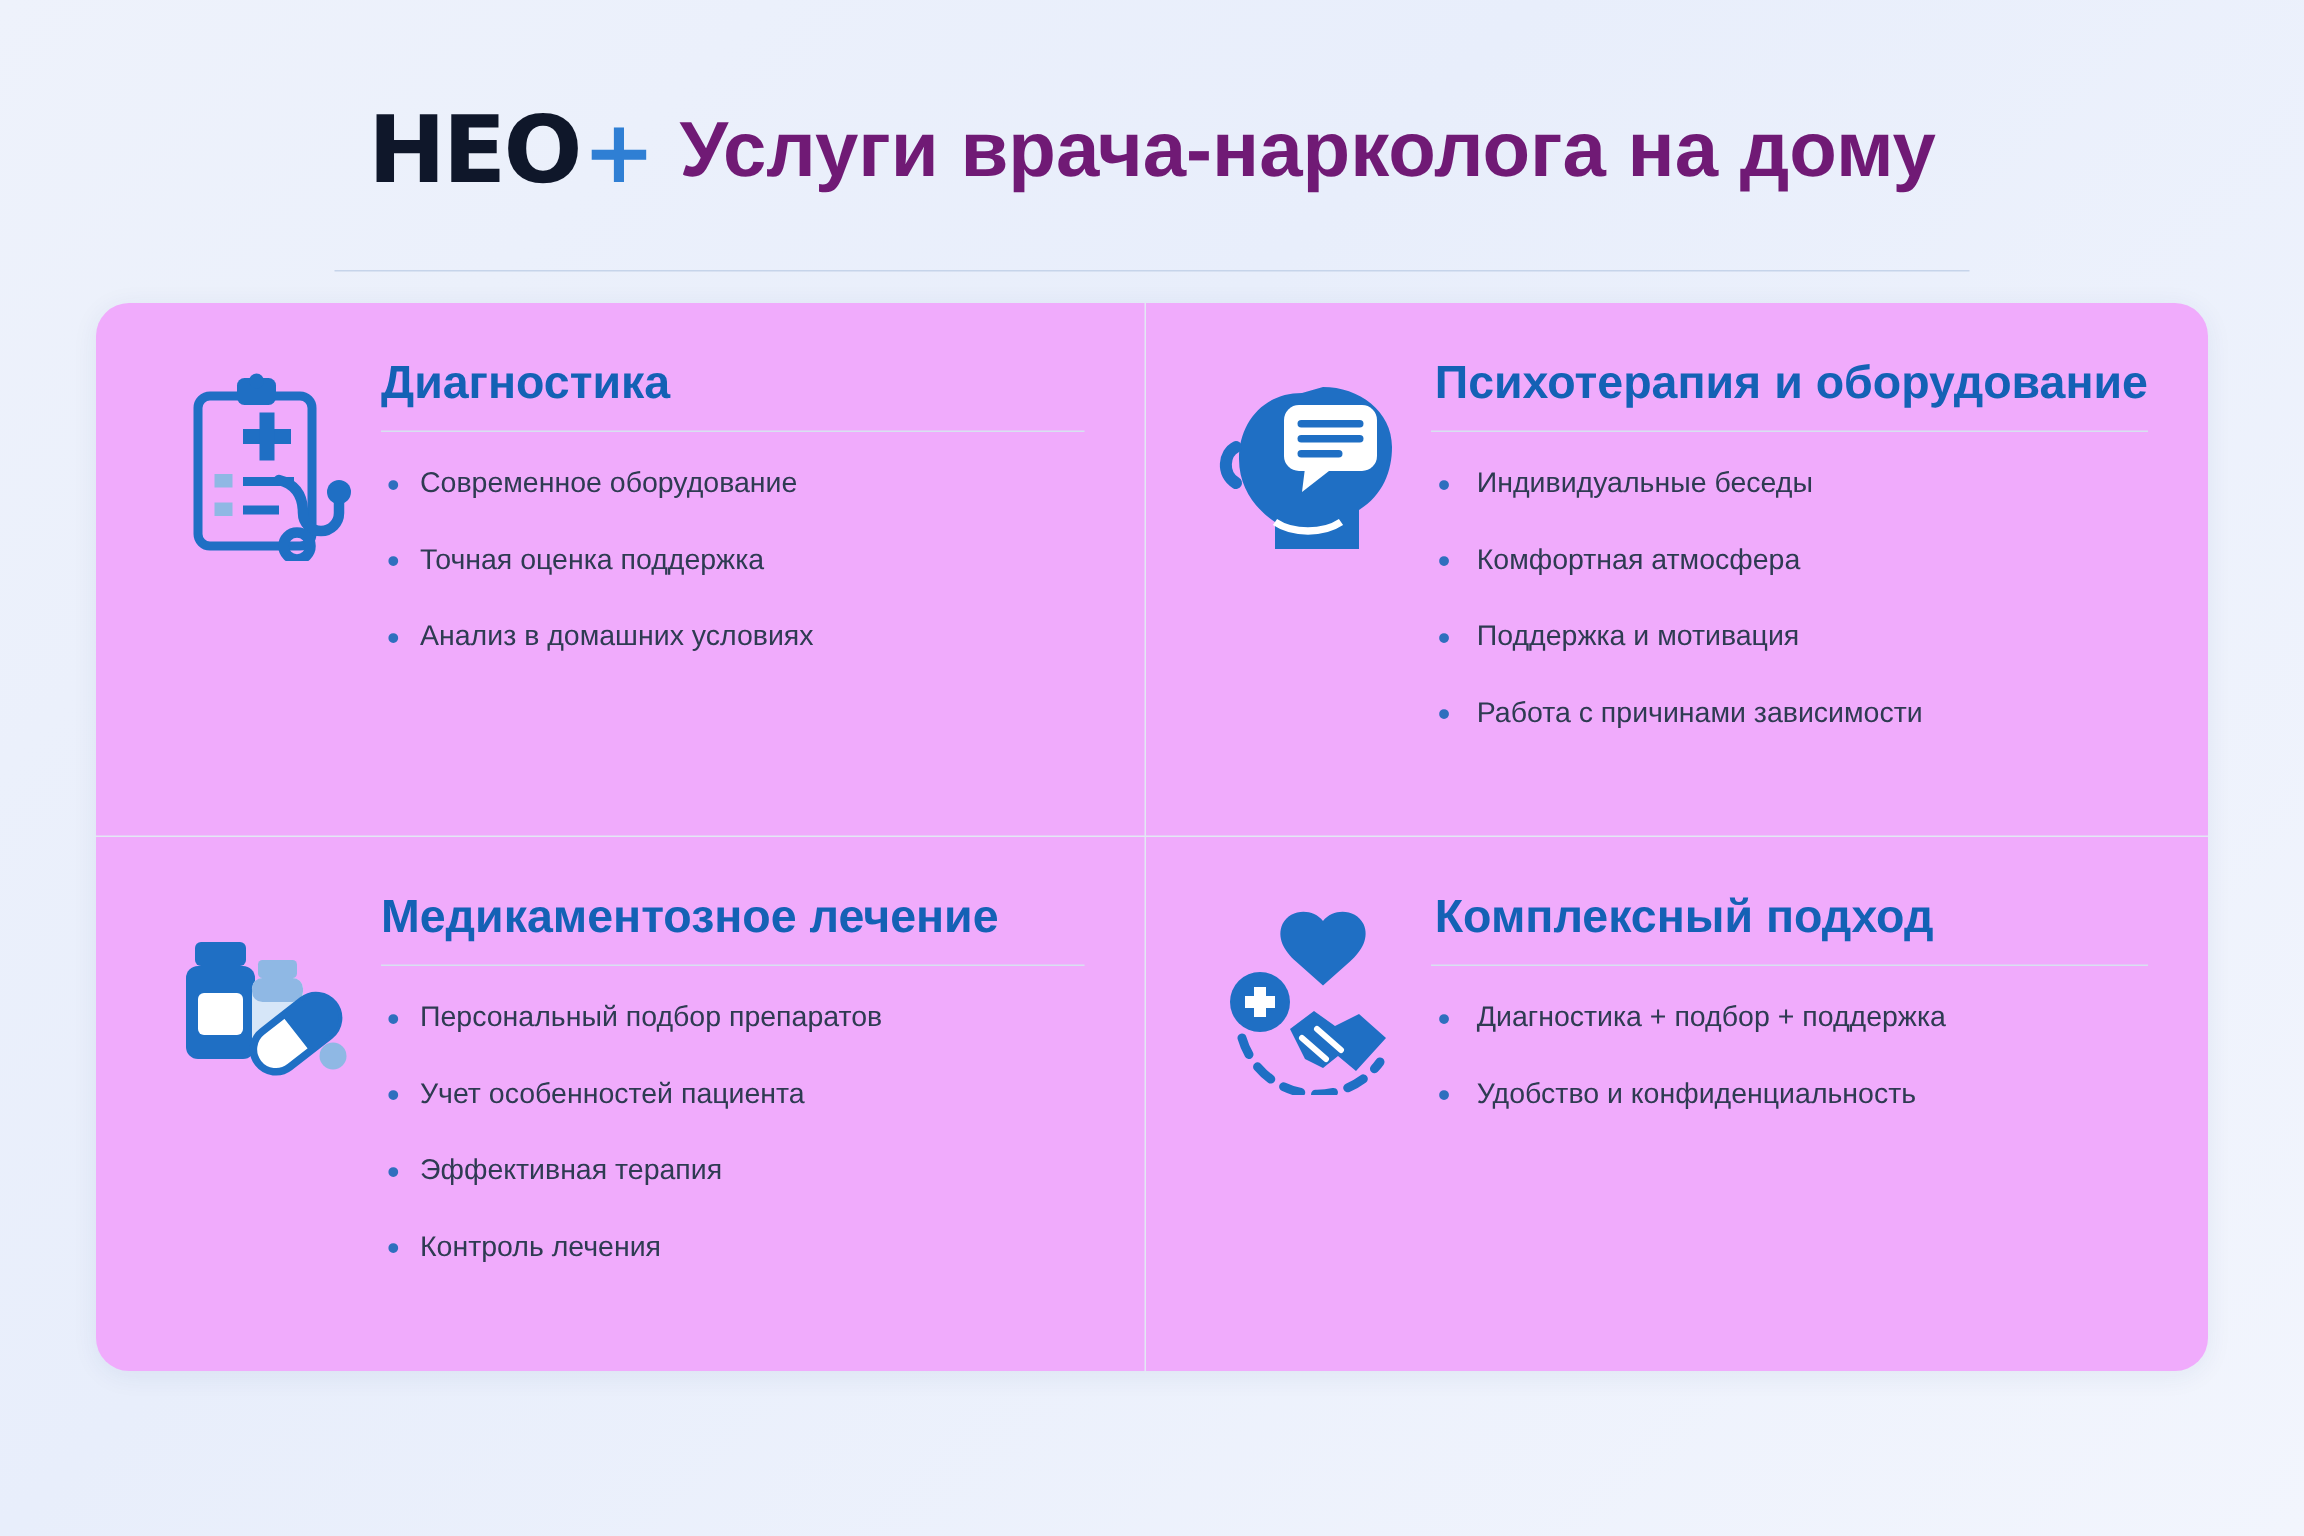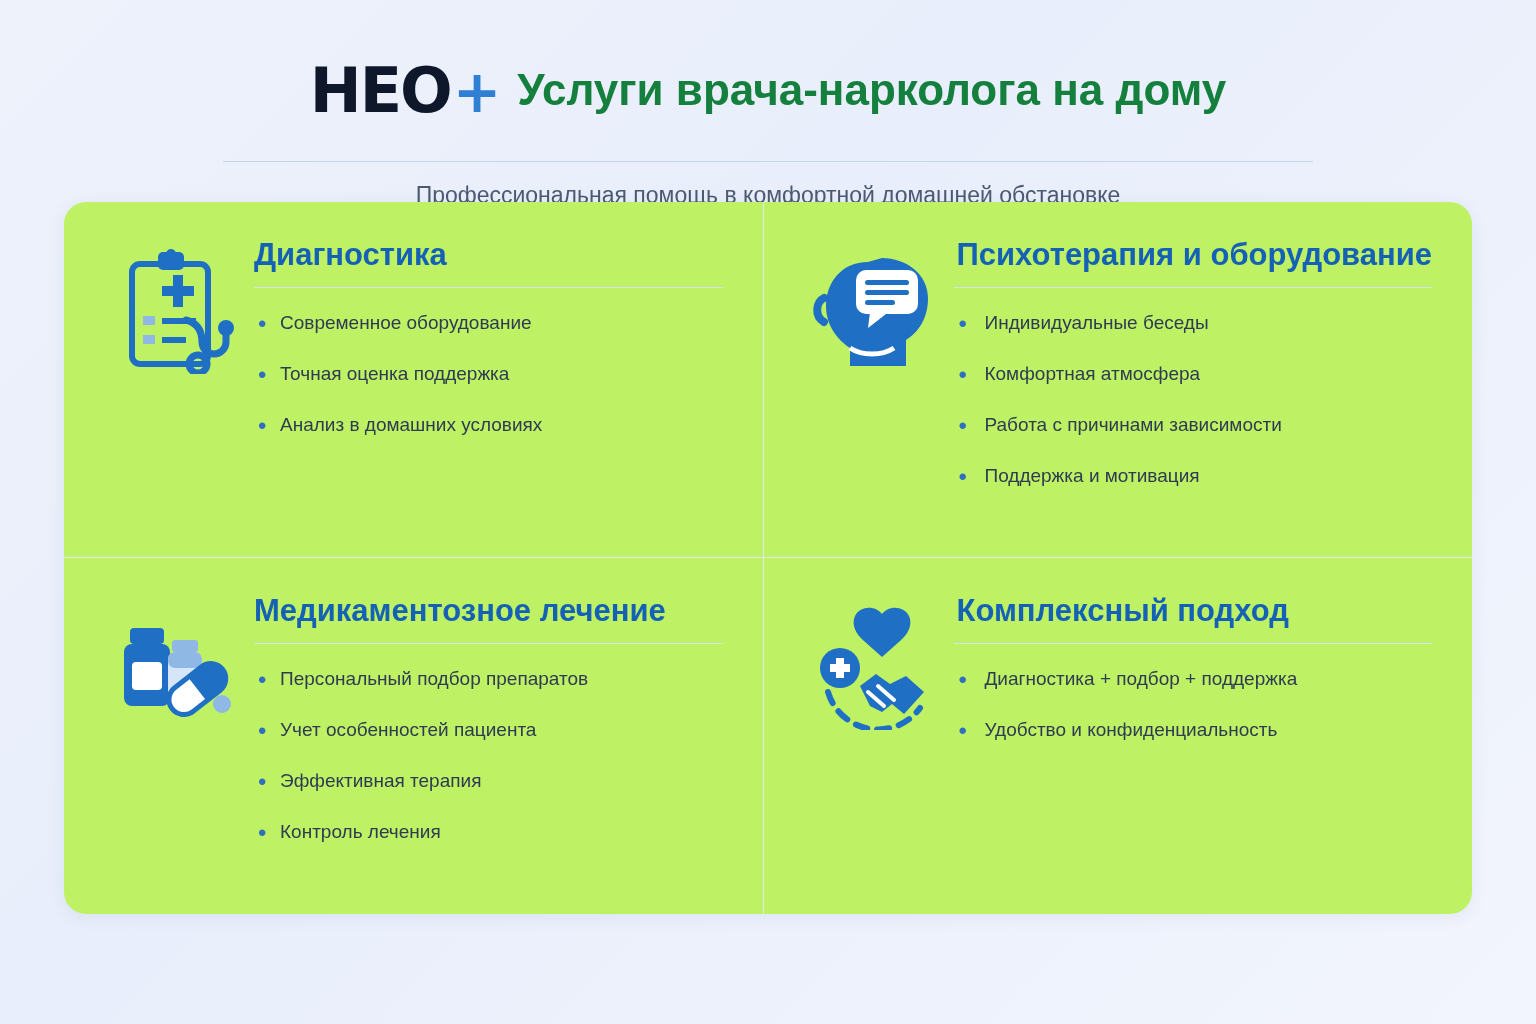--- a/index.html
+++ b/index.html
@@ -43,23 +43,23 @@
   }
   .logo .logo-text {
     color: #0f172a;
   }
   .logo .logo-plus {
     color: #2f7fd4;
     font-size: 58px;
     margin-left: 2px;
   }
   .main-title {
-    font-size: 44px;
+    font-size: 52px;
     font-weight: bold;
-    color: #15803d;
+    color: #701a75;
     line-height: 1.05;
     white-space: nowrap;
   }
   .title-rule {
     width: 1090px;
     height: 1px;
     background: #c6d4ea;
     margin: 18px auto 0 auto;
   }
   .subtitle {
@@ -69,21 +69,21 @@
     font-weight: 400;
   }
 
   
   .panel {
     position: absolute;
     left: 64px;
     top: 202px;
     width: 1408px;
     height: 712px;
-    background: #bef264;
+    background: #f0abfc;
     border-radius: 22px;
     box-shadow: 0 3px 18px rgba(30, 60, 120, 0.07);
     display: grid;
     grid-template-columns: 1fr 1fr;
     grid-template-rows: 1fr 1fr;
     box-sizing: border-box;
   }
   .quadrant {
     position: relative;
     display: flex;
@@ -212,22 +212,22 @@
           <rect x="55" y="56" width="30" height="5" rx="2.5" fill="#1f6fc4"></rect>
           <path d="M40 104 C52 112 72 112 84 104" fill="none" stroke="#ffffff" stroke-width="5"></path>
         </svg>
       </div>
       <div class="content">
         <h2 class="card-title">Психотерапия и оборудование</h2>
         <div class="card-rule"></div>
         <ul class="bullets">
           <li>Индивидуальные беседы</li>
           <li>Комфортная атмосфера</li>
+          <li>Поддержка и мотивация</li>
           <li>Работа с причинами зависимости</li>
-          <li>Поддержка и мотивация</li>
         </ul>
       </div>
     </div>
 
     <div class="quadrant col-left q3">
       <div class="icon-box">
         <svg width="130" height="130" viewBox="0 0 130 130">
           <rect x="20" y="28" width="34" height="16" rx="4" fill="#1f6fc4"></rect>
           <rect x="14" y="44" width="46" height="62" rx="8" fill="#1f6fc4"></rect>
           <rect x="22" y="62" width="30" height="28" rx="4" fill="#ffffff"></rect>

